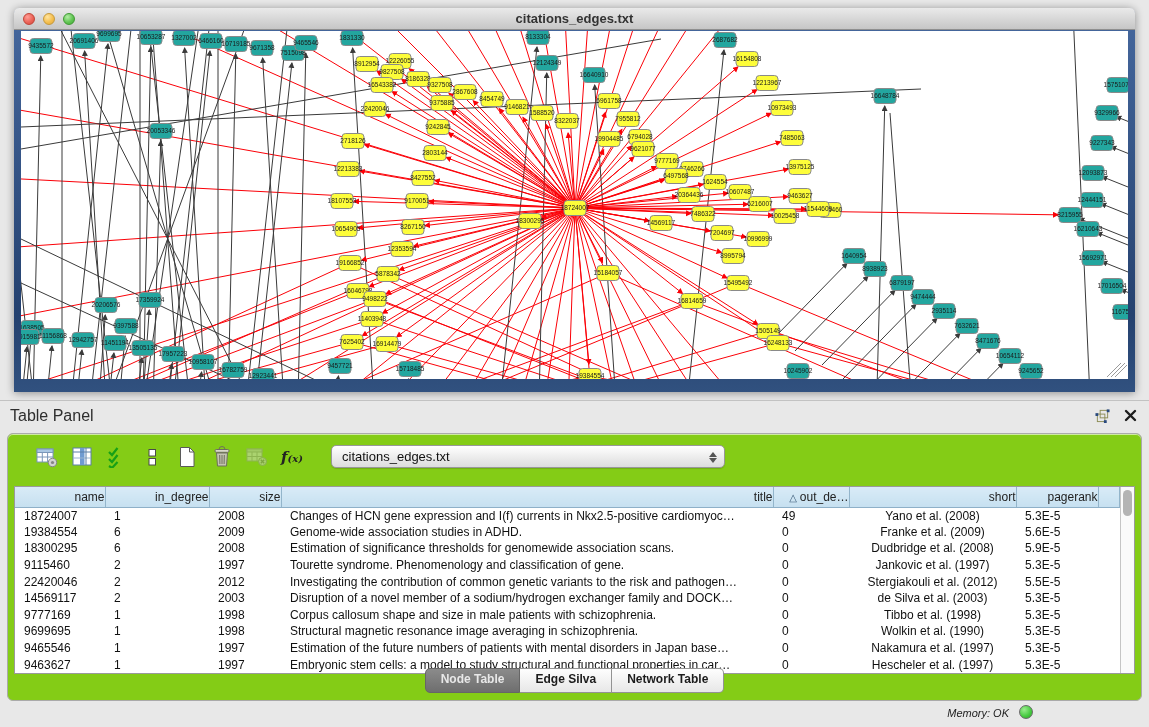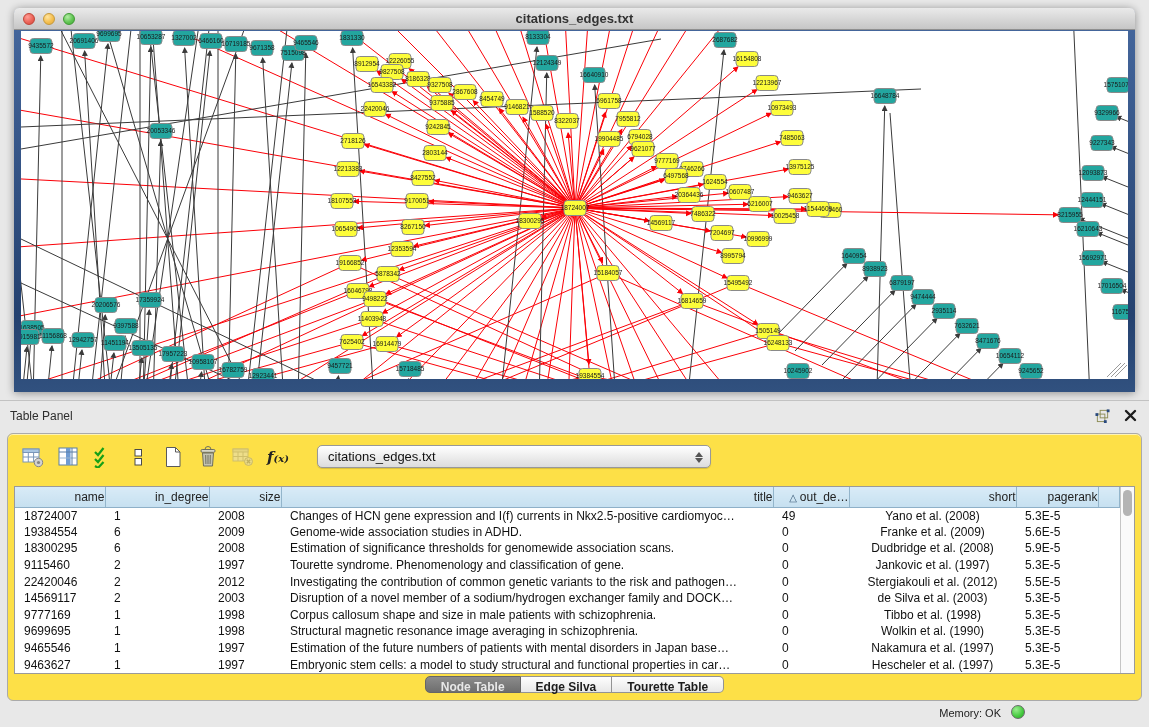--- a/index.html
+++ b/index.html
@@ -22,25 +22,25 @@
   .canvas svg { display:block; }
 
   
   .splitter-handle { position:absolute; left:568px; top:401px; width:12px; height:5px; }
   .splitter-handle i { position:absolute; top:1px; width:2px; height:2px; background:#8a8a8a; border-radius:50%; }
   .splitter-handle i:nth-child(1){left:0} .splitter-handle i:nth-child(2){left:5px} .splitter-handle i:nth-child(3){left:10px}
 
   
   .table-panel { position:absolute; left:0; top:400px; width:1149px; height:327px;
     background:#e8e8e8; border-top:1px solid #c2c2c2; }
-  .panel-header { position:relative; height:30px; line-height:30px; font-size:12px; color:#2e2e2e; padding-left:10px; }
+  .panel-header { position:relative; height:30px; line-height:30px; font-size:16px; color:#2e2e2e; padding-left:10px; }
   .panel-header .hicons { position:absolute; right:12px; top:7px; display:flex; gap:14px; align-items:center; }
   .panel-body { position:absolute; left:7px; right:7px; top:32px; height:268px;
-    background:#fde047; border:1px solid #aaa; border-radius:6px;
-    box-shadow:inset 0 1px 0 rgba(255,255,255,.6); }
+    background:#84cc16; border:1px solid #aaa; border-radius:6px;
+    box-shadow:inset 0 1px 0 rgba(255,255,255,.6);padding-left:14px; }
 
   .toolbar { display:flex; align-items:center; gap:11px; padding:9px 0 6px 13px; height:42px; }
   .tbtn { width:24px; height:24px; display:flex; align-items:center; justify-content:center; }
   .tbtn.disabled { opacity:.45; }
   .fx { font-family:"DejaVu Serif", serif; font-style:italic; font-weight:bold; font-size:15px; color:#222; }
   .fx small { font-size:10px; font-weight:bold; }
   .dropdown { position:relative; margin-left:16px; width:394px; height:23px; border:1px solid #989898;
     border-radius:5px; background:linear-gradient(#ffffff,#dcdcdc); font-size:13px; color:#111;
     line-height:21px; padding-left:10px; box-shadow:0 1px 1px rgba(0,0,0,.15); }
   .dropdown .stepper { position:absolute; right:6px; top:3px; width:10px; height:16px; display:flex; flex-direction:column; align-items:center; justify-content:center; gap:1px;}
@@ -53,27 +53,27 @@
   table { border-collapse:collapse; table-layout:fixed; width:1108px; font-size:12px; }
   th { height:20px; background:linear-gradient(#d9ebf7,#c6e0f0); border-right:1px solid #93b5cb;
        border-bottom:1px solid #8eb0c8; font-weight:normal; color:#222; text-align:right; overflow:hidden; white-space:nowrap; }
   th .sort { color:#3a5a77; font-size:10px; }
   td { height:16px; padding:0 0 0 9px; color:#111; white-space:nowrap; overflow:hidden; }
   td.c5 { text-align:center; padding:0; }
   .vscroll { width:14px; border-left:1px solid #c5c5c5; background:#fafafa; position:relative; }
   .vscroll .thumb { position:absolute; left:2px; top:3px; width:9px; height:26px; background:#b4b4b4; border-radius:5px; }
 
   .tabs { position:absolute; left:0; right:0; bottom:7px; display:flex; justify-content:center; }
-  .tab { height:17px; line-height:21px; font-size:12px; font-weight:bold; color:#1c1c1c; padding:0 15px;
+  .tab { height:25px; line-height:21px; font-size:12px; font-weight:bold; color:#1c1c1c; padding:0 15px;
     background:linear-gradient(#fefefe,#e7e7e7); border:1px solid #939393; border-left:none; }
   .tab.sel { background:linear-gradient(#8b8b8b,#6e6e6e); color:#e8e8e8; border:1px solid #666;
     border-radius:5px 0 0 5px; }
   .tab.last { border-radius:0 5px 5px 0; }
 
-  .status-bar { position:absolute; left:8px; bottom:0; width:1031px; height:27px; }
+  .status-bar { position:absolute; left:16px; bottom:0; width:1031px; height:27px;font-style:italic; }
   .status-bar .mem { position:absolute; right:38px; top:7px; font-size:11px; color:#222; }
   .status-bar .dot { position:absolute; right:14px; top:5px; width:14px; height:14px; border-radius:50%;
     background:radial-gradient(circle at 35% 30%,#9aed8e,#44c93e 60%,#2ca32a); border:1px solid #6a6a6a; }
 </style>
 </head>
 <body>
 
 <div class="net-window">
   <div class="titlebar">
     <div class="lights">
@@ -757,21 +757,21 @@
           </tbody>
       </table>
       <div class="vscroll">
           <div class="thumb"></div>
         </div>
     </div>
 
     <div class="tabs">
       <div class="tab sel">Node Table</div>
       <div class="tab">Edge Silva</div>
-      <div class="tab last">Tourette Table</div>
+      <div class="tab last">Network Table</div>
     </div>
   </div>
 
   <div class="status-bar">
     <span class="mem">Memory: OK</span>
     <span class="dot"></span>
   </div>
 </div>
 
 </body></html>

